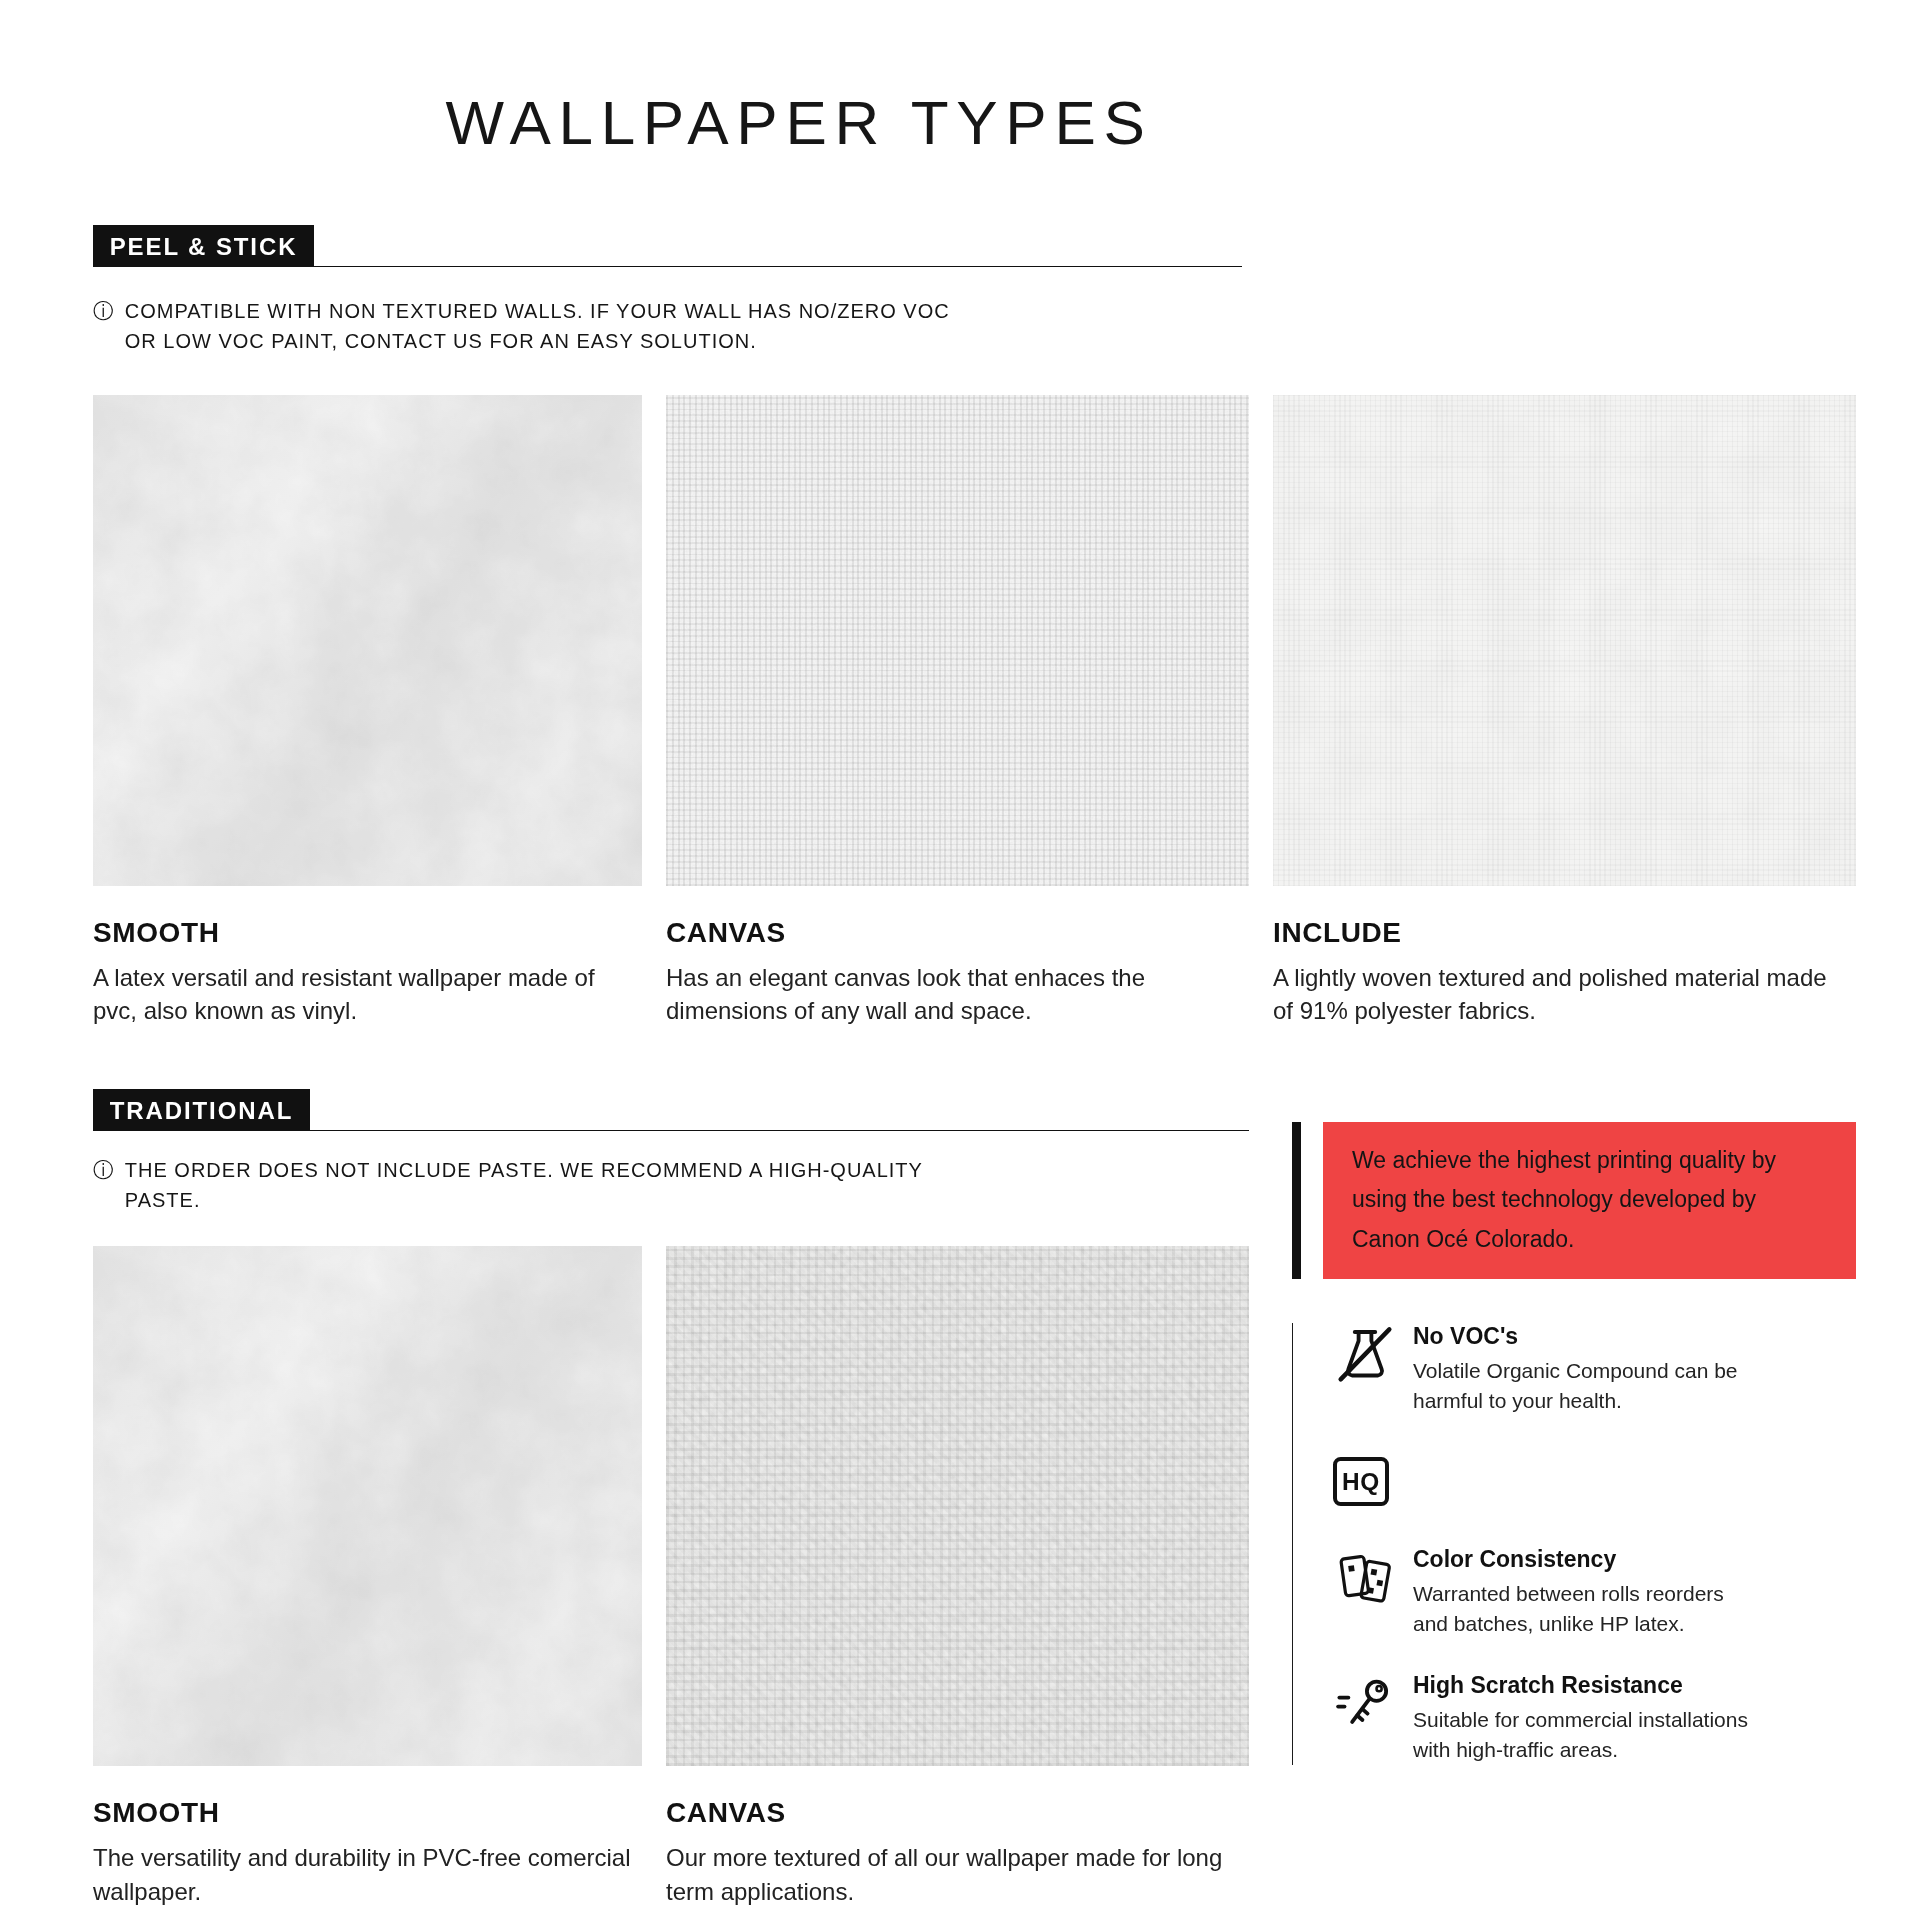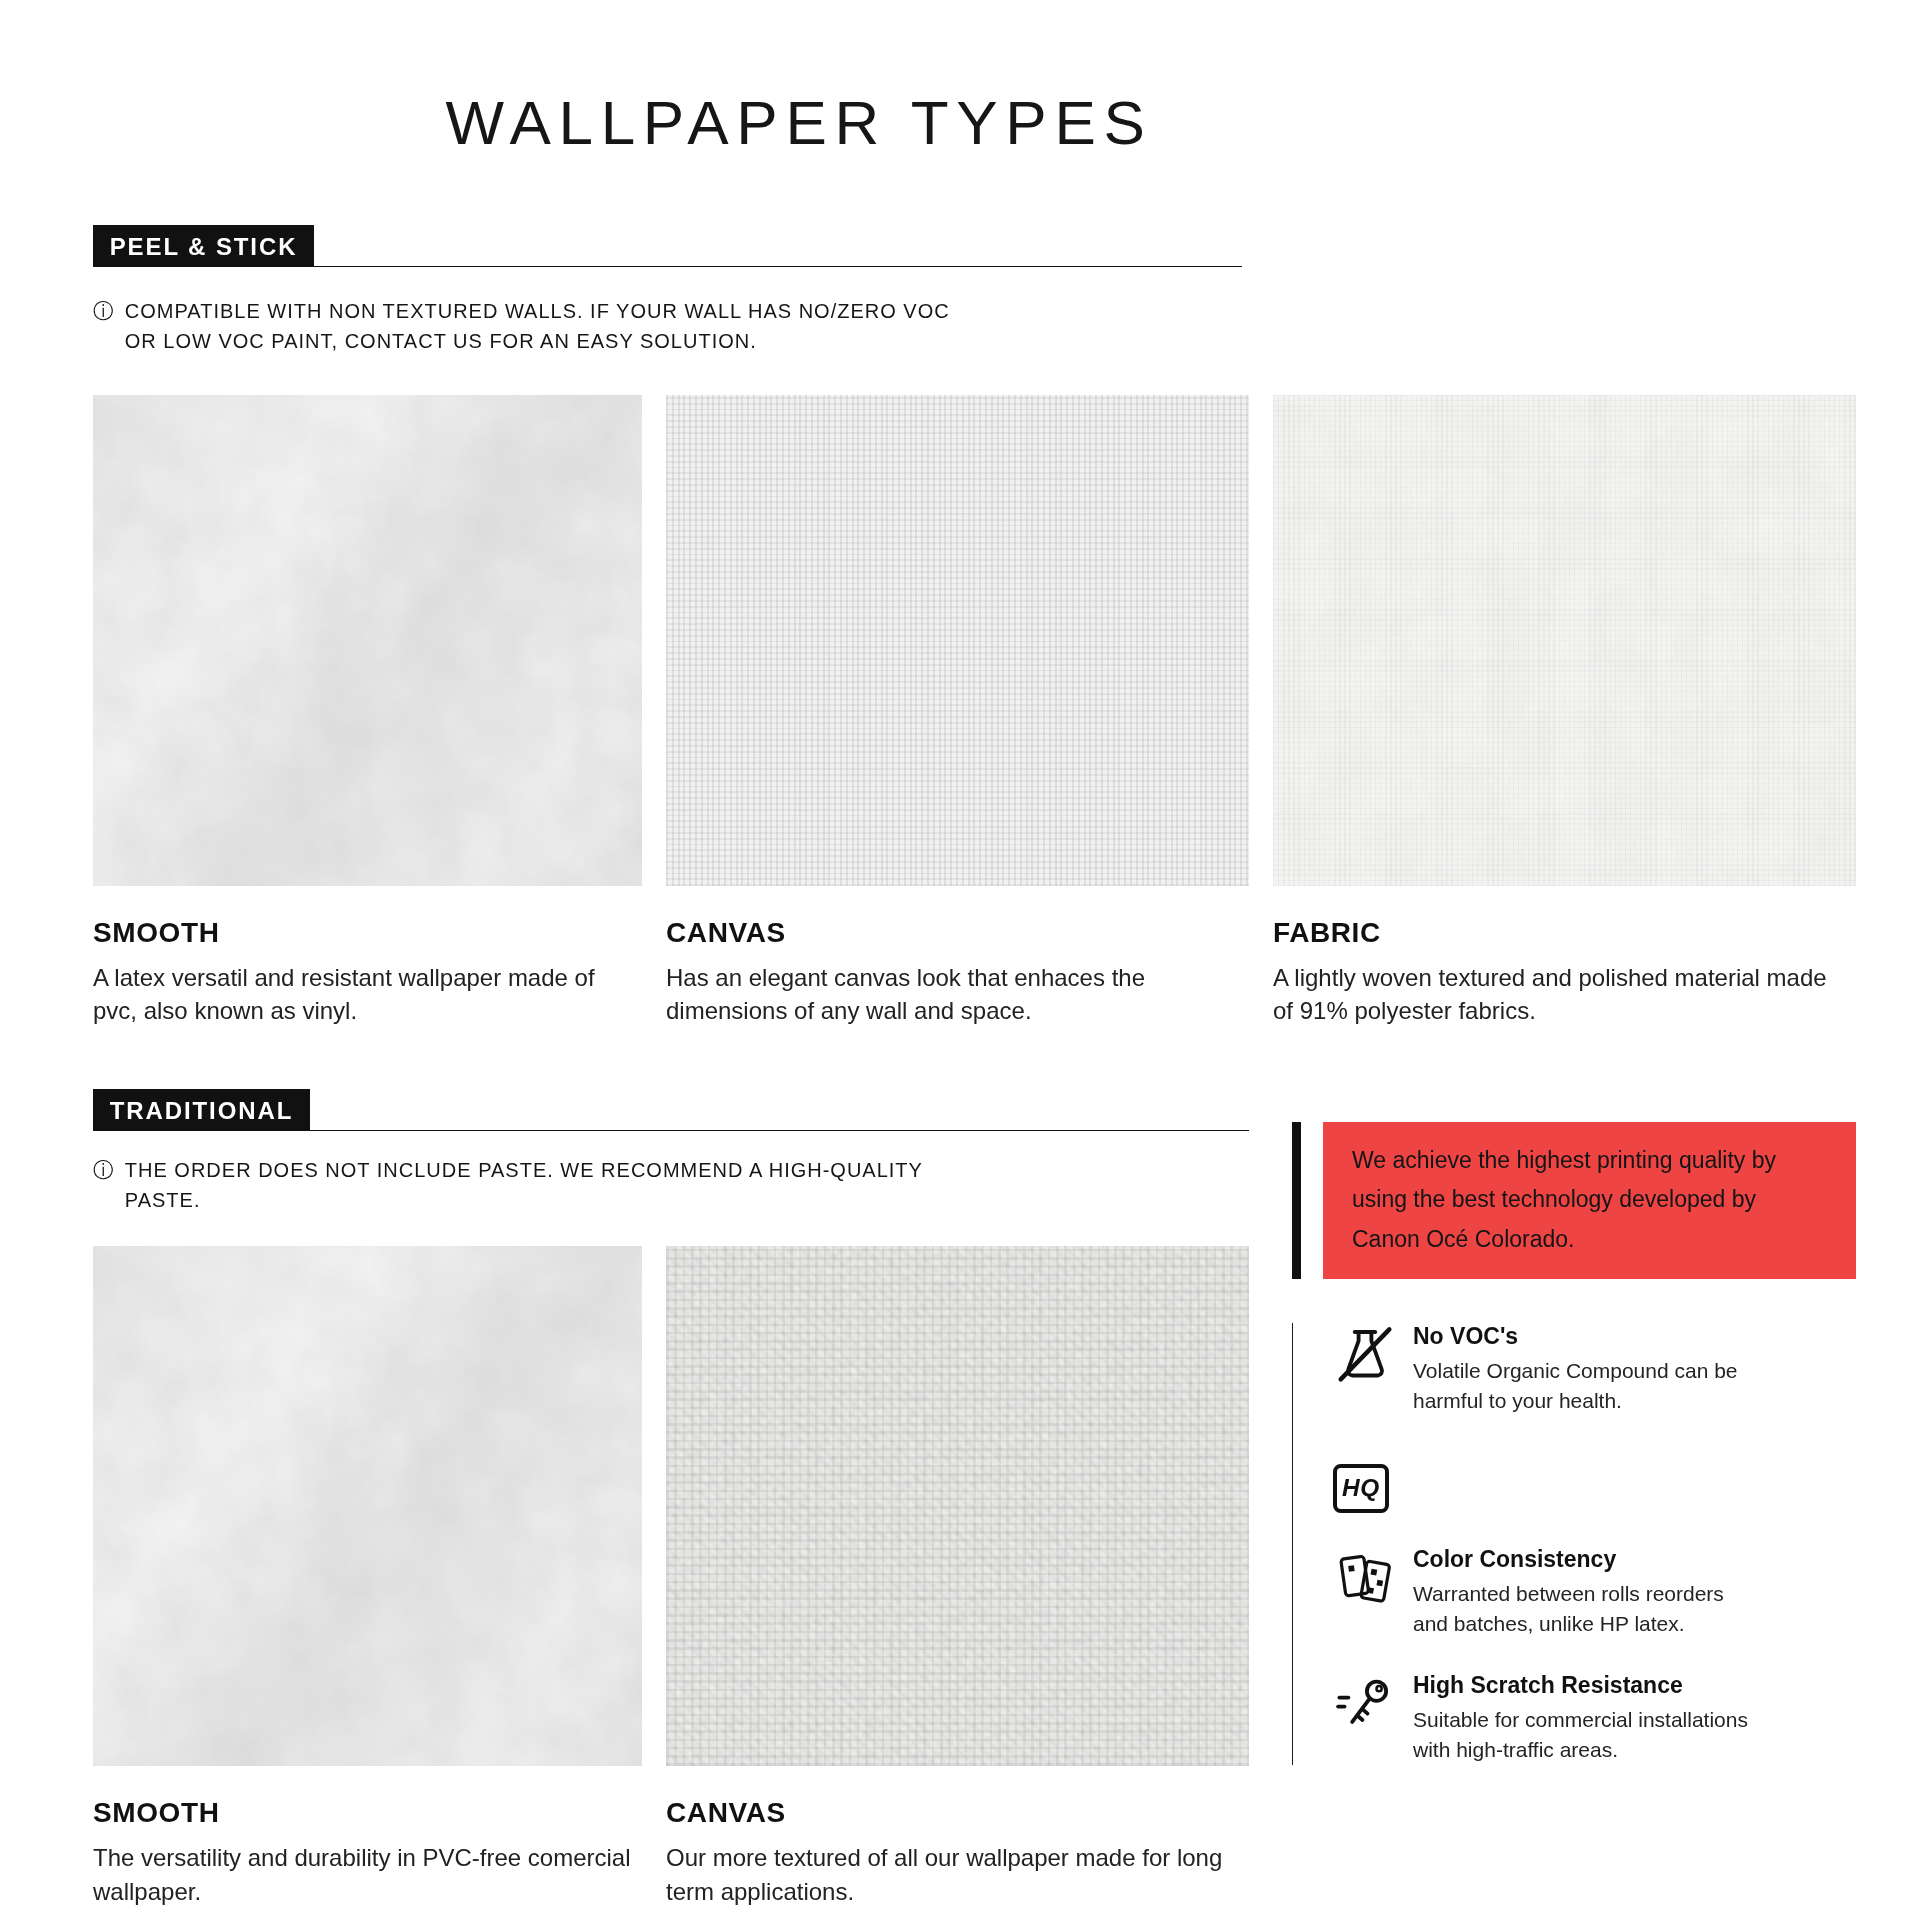--- a/index.html
+++ b/index.html
@@ -81,21 +81,21 @@
   }
   .quote::before {
     content:""; position:absolute; left:-31px; top:0; bottom:0;
     width:9px; background:#111;
   }
   .features {
     display:flex; flex-direction:column; gap:33px;
     border-left:1.9px solid #1b1b1b; padding-left:40px; margin-top:44px;
   }
   .feature { display:flex; gap:16px; }
-  .feature-icon { width:64px; flex:0 0 64px; height:64px; display:flex; align-items:flex-end;font-style:italic; }
+  .feature-icon { width:64px; flex:0 0 64px; height:64px; display:flex; align-items:center; }
   .feature-icon svg { width:64px; height:64px; }
   .hq-box {
     display:flex; align-items:center; justify-content:center;
     width:56px; height:49px; border:4.5px solid #111; border-radius:7.7px;
     font-weight:700; font-size:24.4px; letter-spacing:0.6px; color:#111; margin-top:2.6px;
   }
   .feature-title { font-size:23px; font-weight:700; color:#111; }
   .feature-desc { font-size:21px; line-height:1.42; color:#242424; max-width:347px; margin-top:6.4px; }
 </style>
 </head>
@@ -174,21 +174,21 @@
           <div class="card-title">CANVAS</div>
           <div class="card-desc">Has an elegant canvas look that enhaces the dimensions of any wall and space.</div>
         </div>
 
         <div class="card">
           <div class="swatch fabric">
             <svg class="tex" viewBox="0 0 908 765" width="583" height="491">
                 <rect width="100%" height="100%" filter="url(#paper)"></rect>
               </svg>
           </div>
-          <div class="card-title">FABRIC</div>
+          <div class="card-title">INCLUDE</div>
           <div class="card-desc">A lightly woven textured and polished material made of 91% polyester fabrics.</div>
         </div>
 
       </div>
     </section>
 
     <div class="bottom">
 
       <section class="left">
         <div class="section-header">

